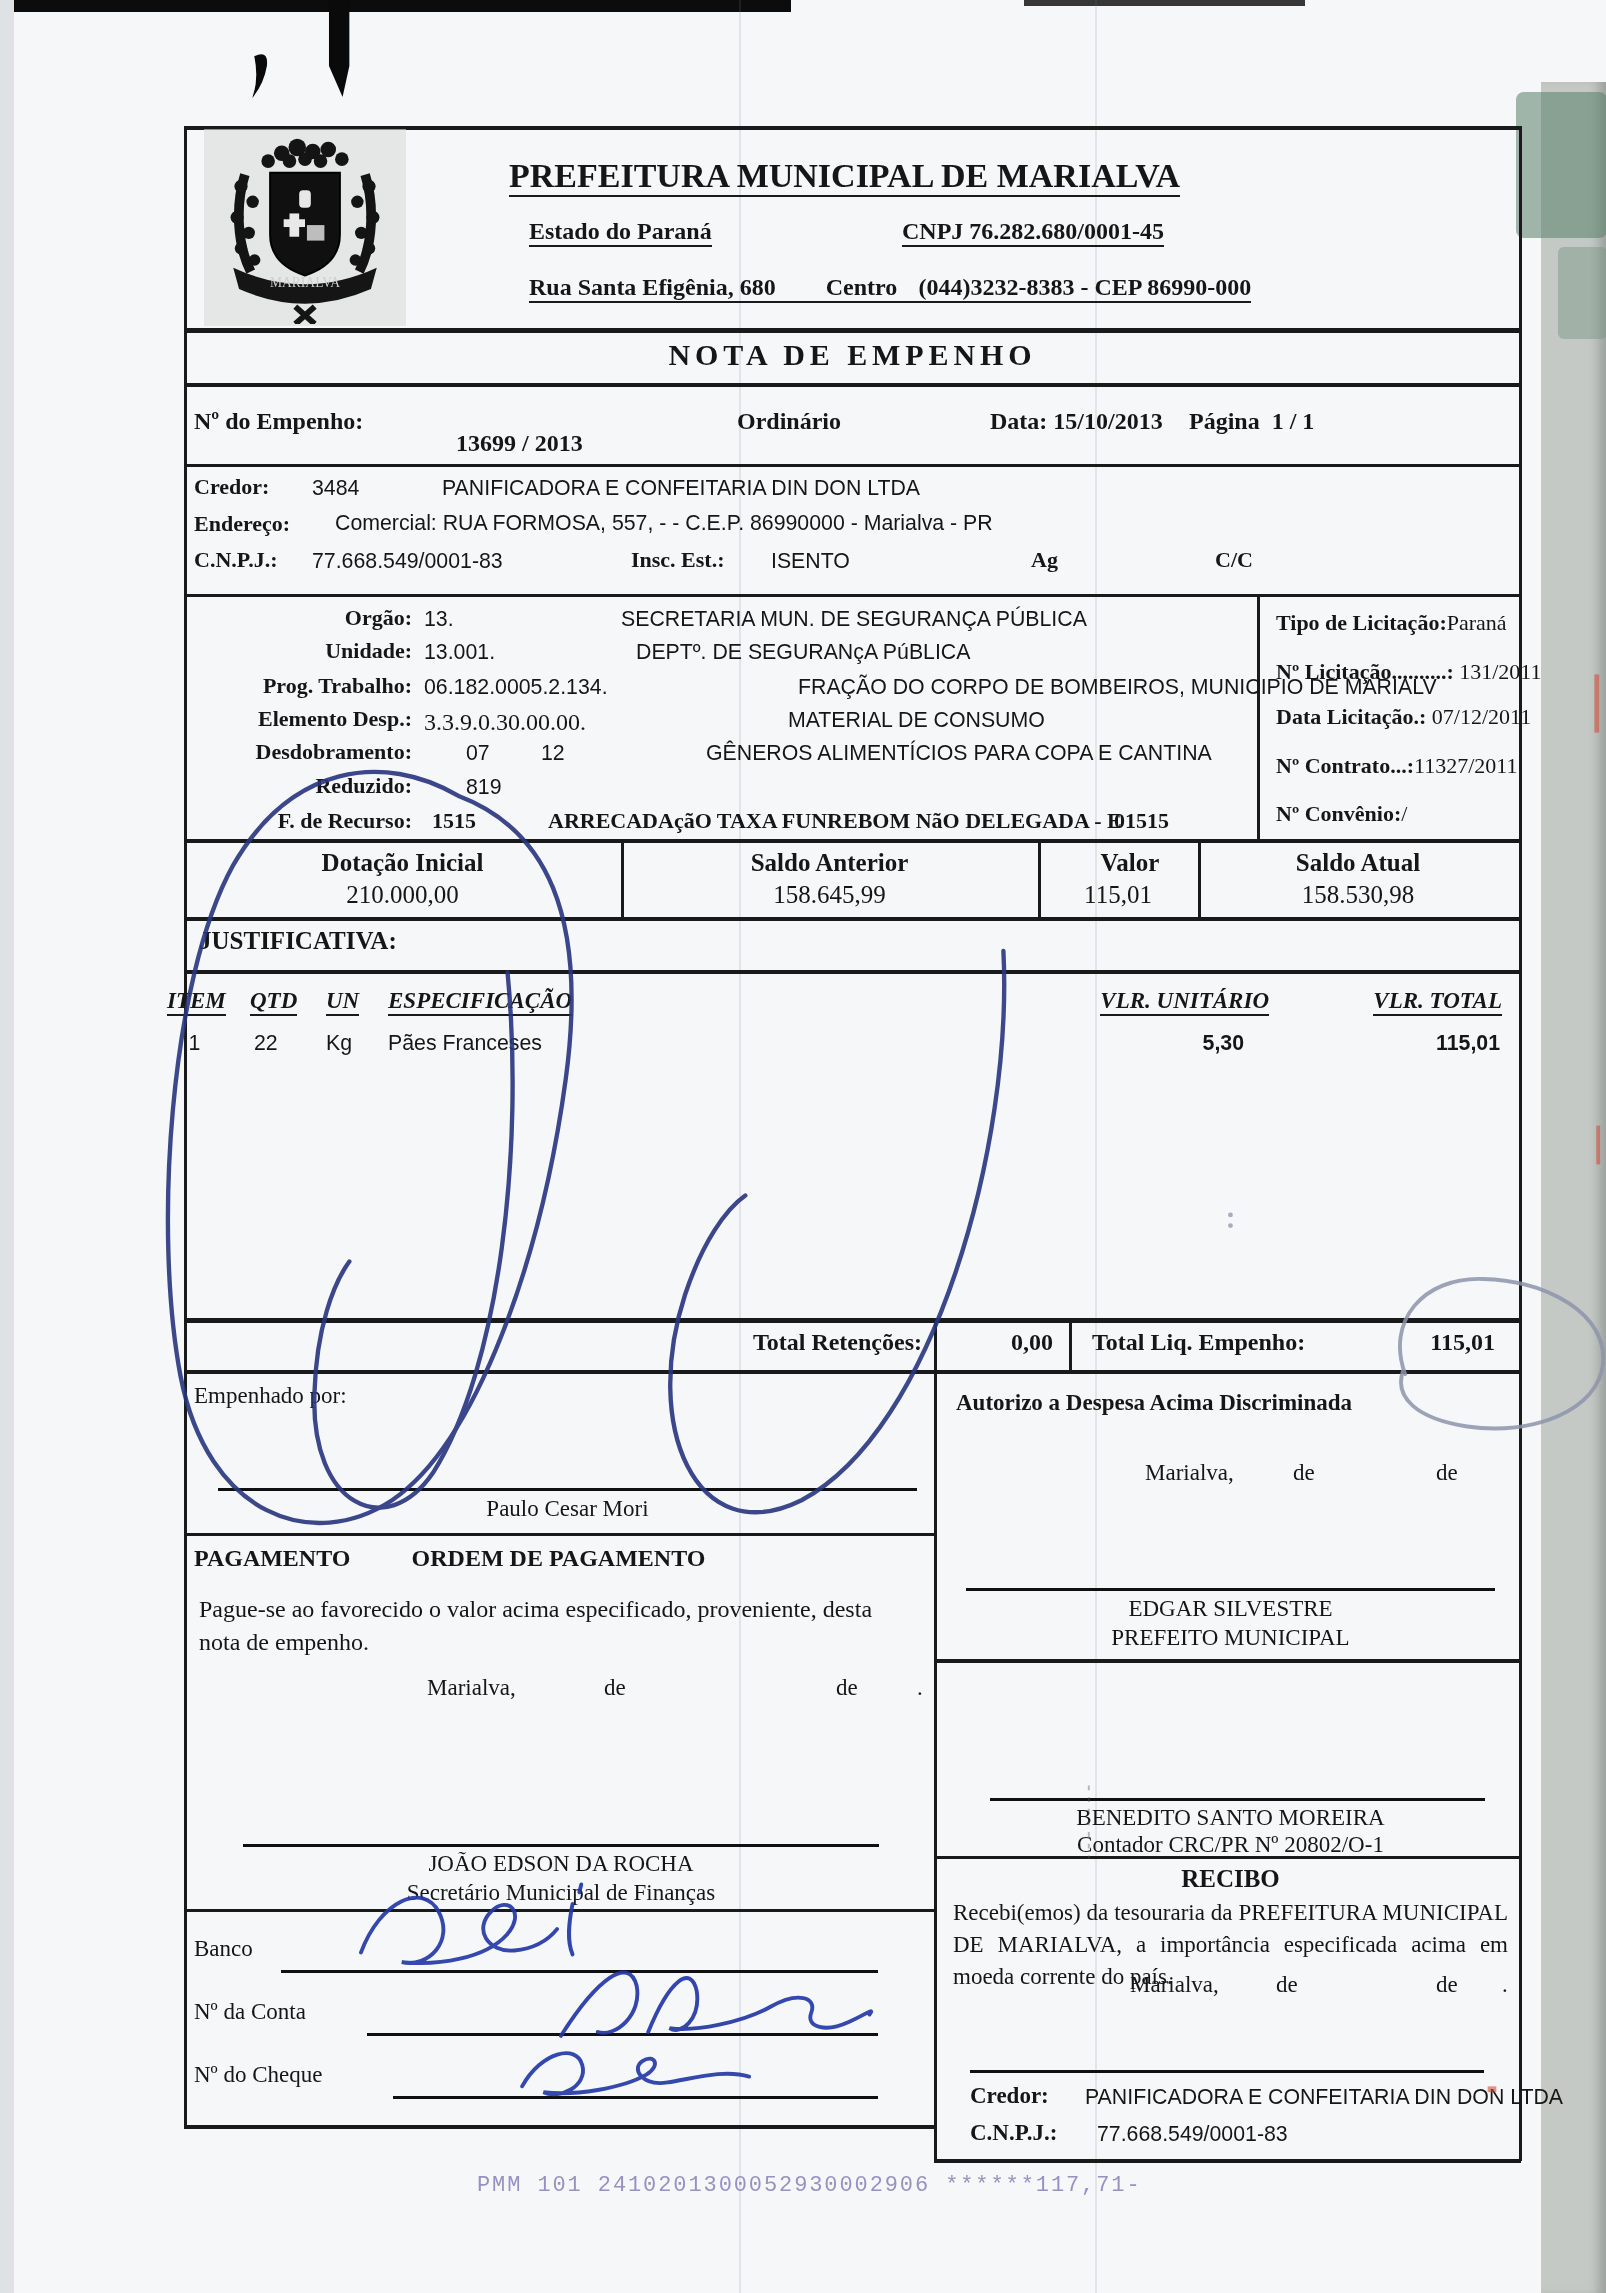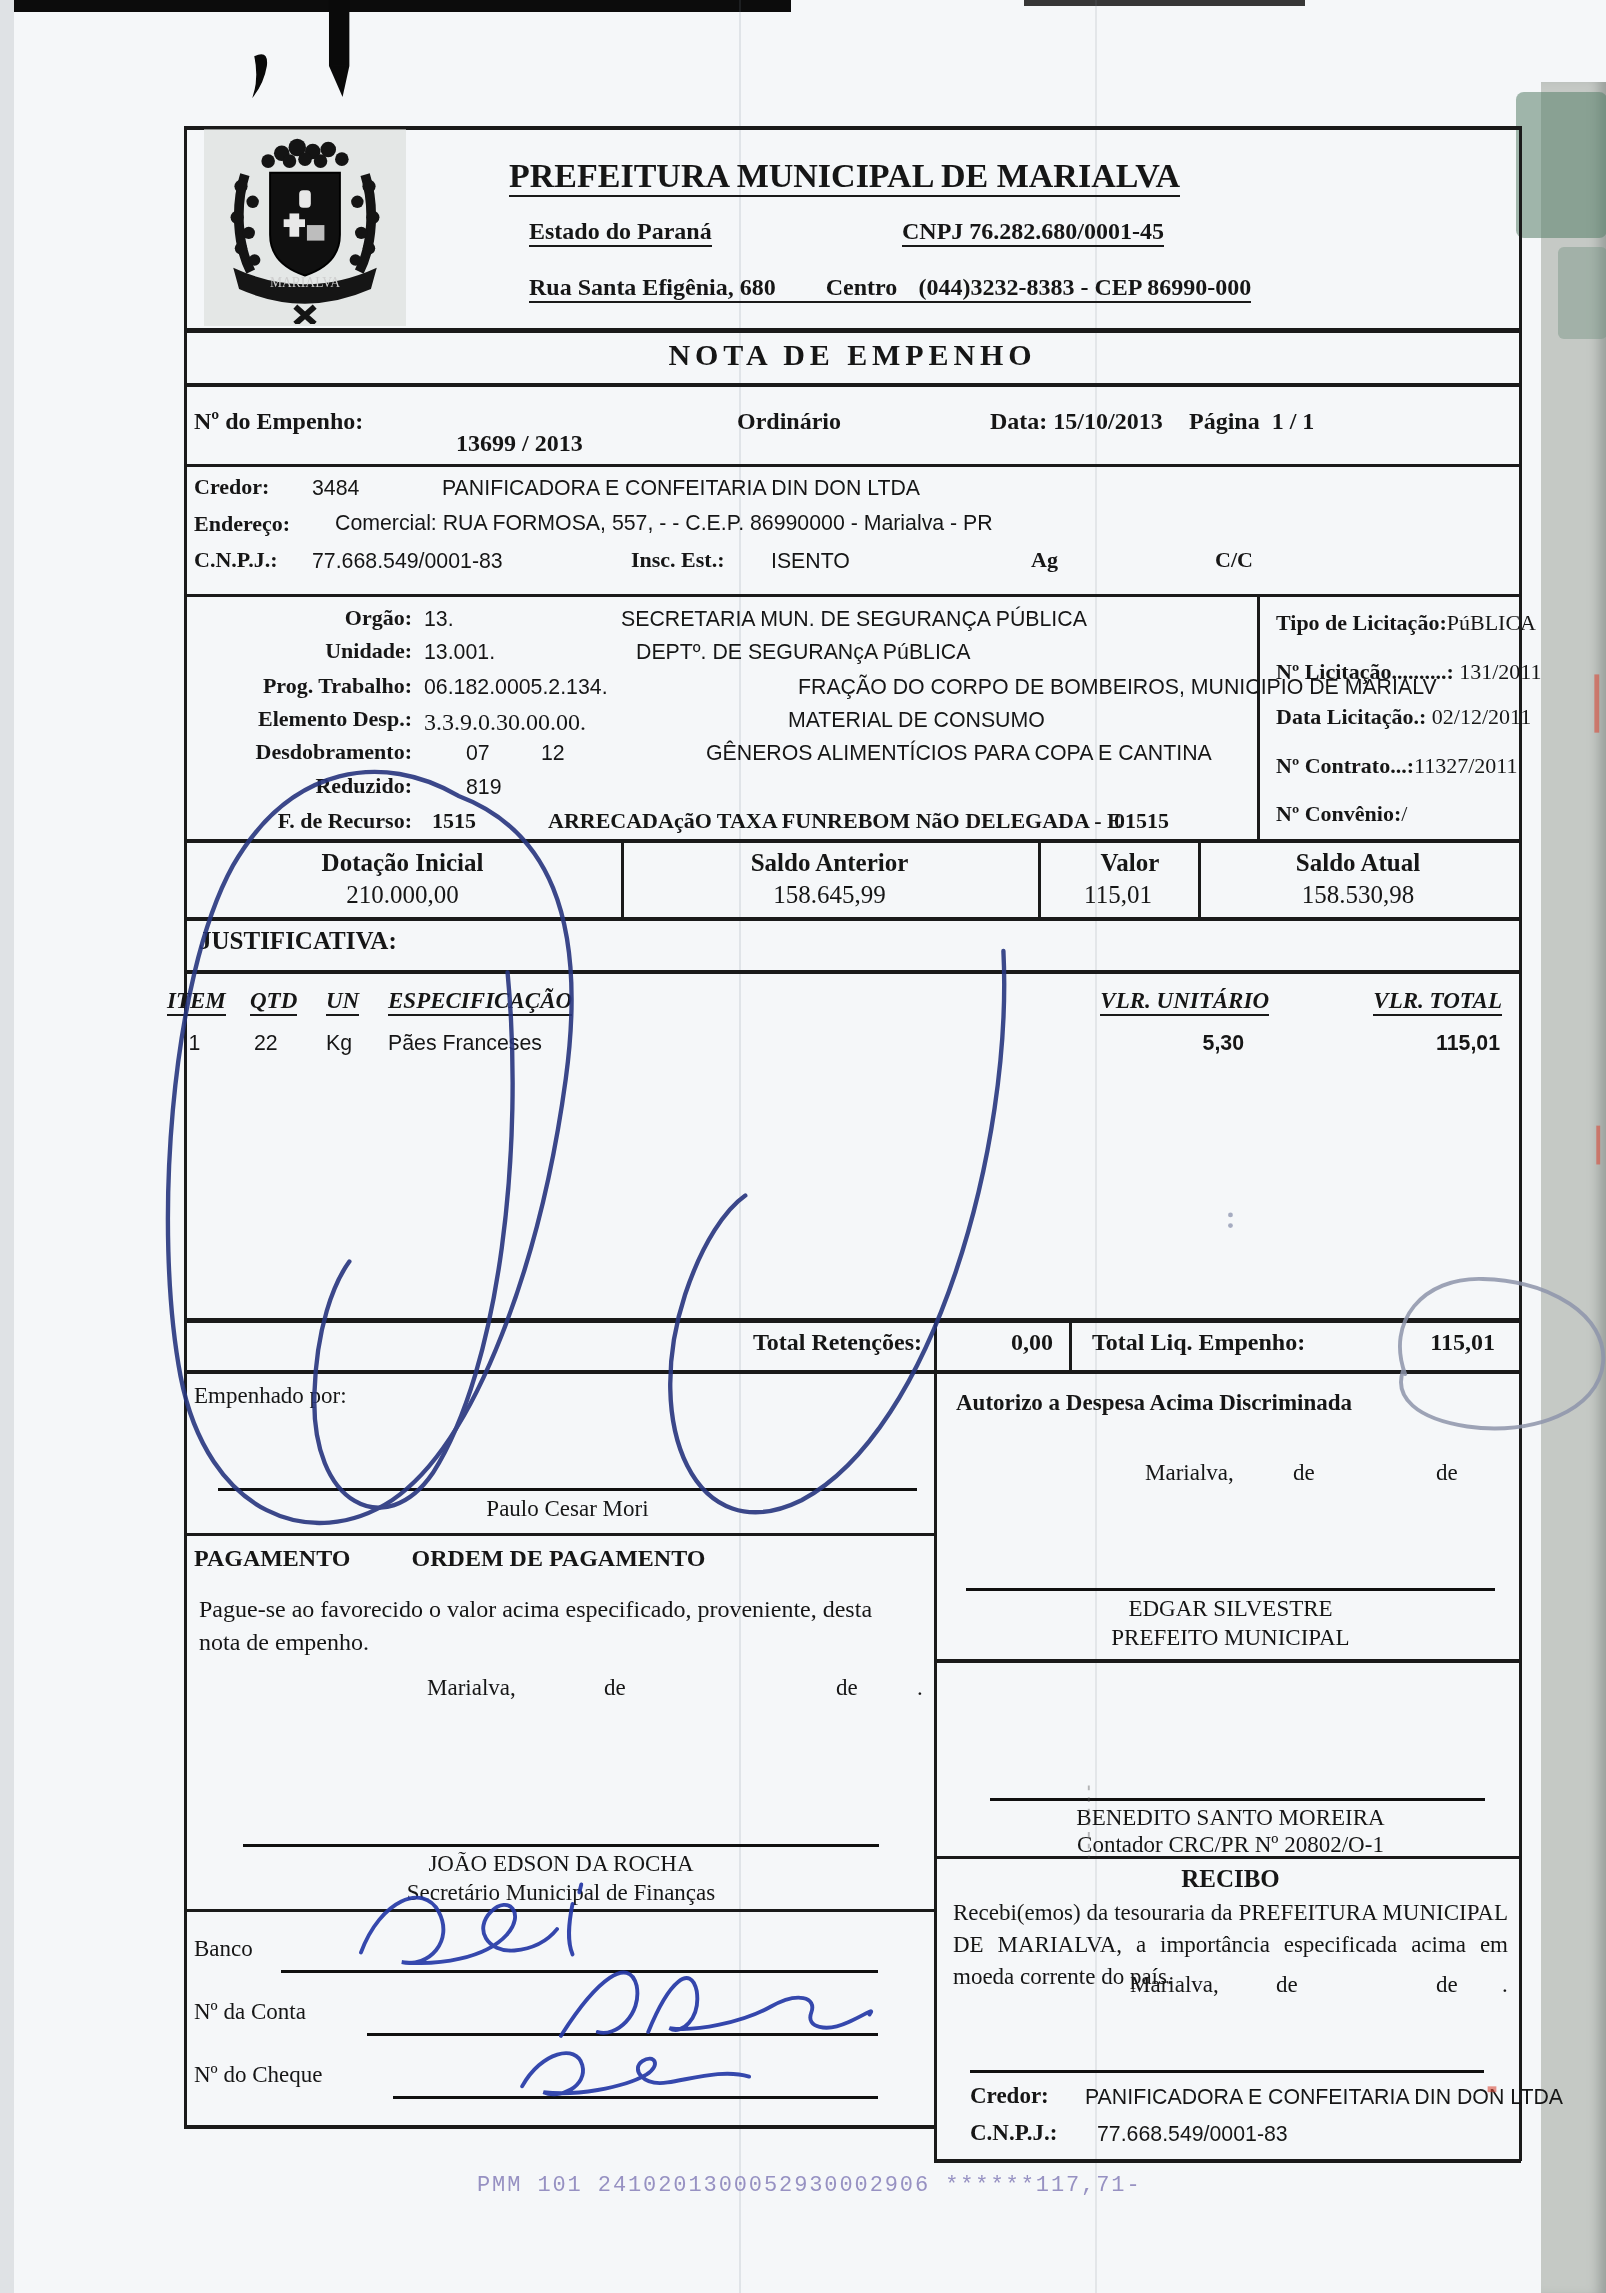--- a/index.html
+++ b/index.html
@@ -166,27 +166,27 @@
 
   <div class="t b rt" style="left:184px;top:774px;width:228px;font-size:22px;">Reduzido:</div>
   <div class="t sans" style="left:466px;top:776px;font-size:21.3px;">819</div>
 
   <div class="t b rt" style="left:184px;top:809px;width:228px;font-size:22px;">F. de Recurso:</div>
   <div class="t b" style="left:432px;top:809px;font-size:22px;">1515</div>
   <div class="t b" style="left:548px;top:809px;font-size:22px;">ARRECADAçãO TAXA FUNREBOM NãO DELEGADA - E</div>
   <div class="t b" style="left:1114px;top:809px;font-size:22px;">01515</div>
 
   <div class="t" style="left:1276px;top:611px;font-size:22px;">
-    <span class="b">Tipo de Licitação:</span><span>PúBLICA</span>
+    <span class="b">Tipo de Licitação:</span><span>Paraná</span>
   </div>
   <div class="t" style="left:1276px;top:660px;font-size:22px;">
     <span class="b">Nº Licitação..........:</span> <span>131/2011</span>
   </div>
   <div class="t" style="left:1276px;top:705px;font-size:22px;">
-    <span class="b">Data Licitação.:</span> <span>02/12/2011</span>
+    <span class="b">Data Licitação.:</span> <span>07/12/2011</span>
   </div>
   <div class="t" style="left:1276px;top:754px;font-size:22px;">
     <span class="b">Nº Contrato...:</span><span>11327/2011</span>
   </div>
   <div class="t" style="left:1276px;top:802px;font-size:22px;text-align:center;">
     <span class="b">Nº Convênio:</span><span>/</span>
   </div>
 
   <div class="t ctr b" style="left:184px;top:849px;width:437px;font-size:25px;">Dotação Inicial</div>
   <div class="t ctr" style="left:184px;top:881px;width:437px;font-size:25px;">210.000,00</div>

